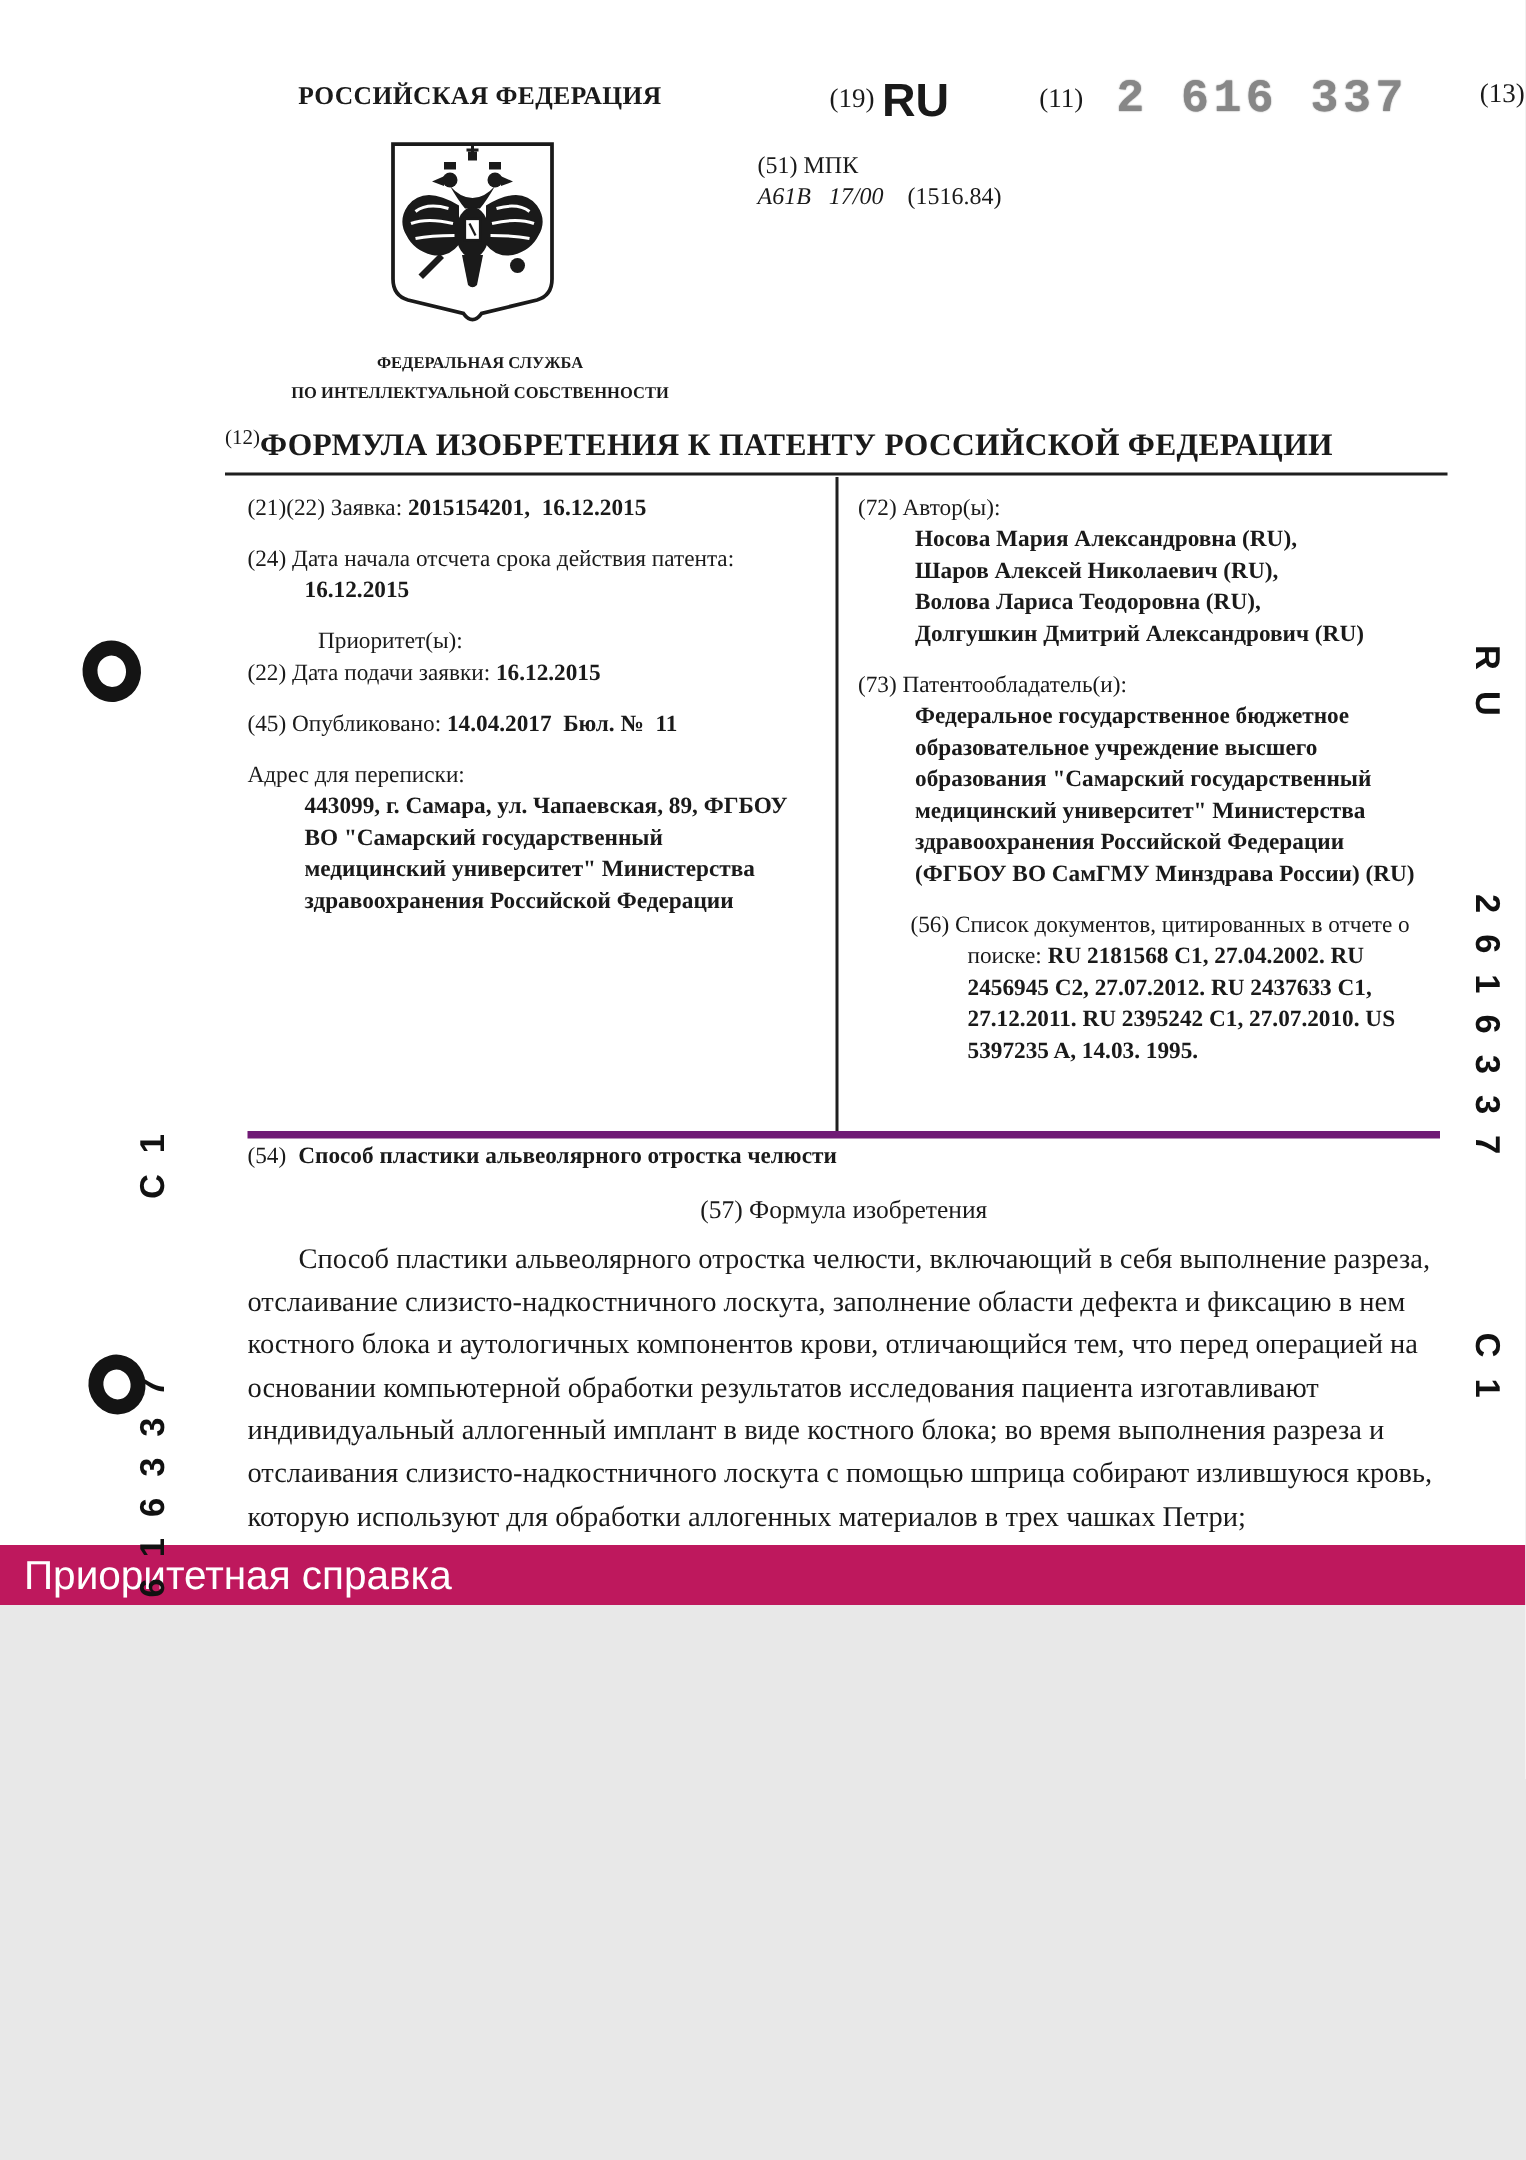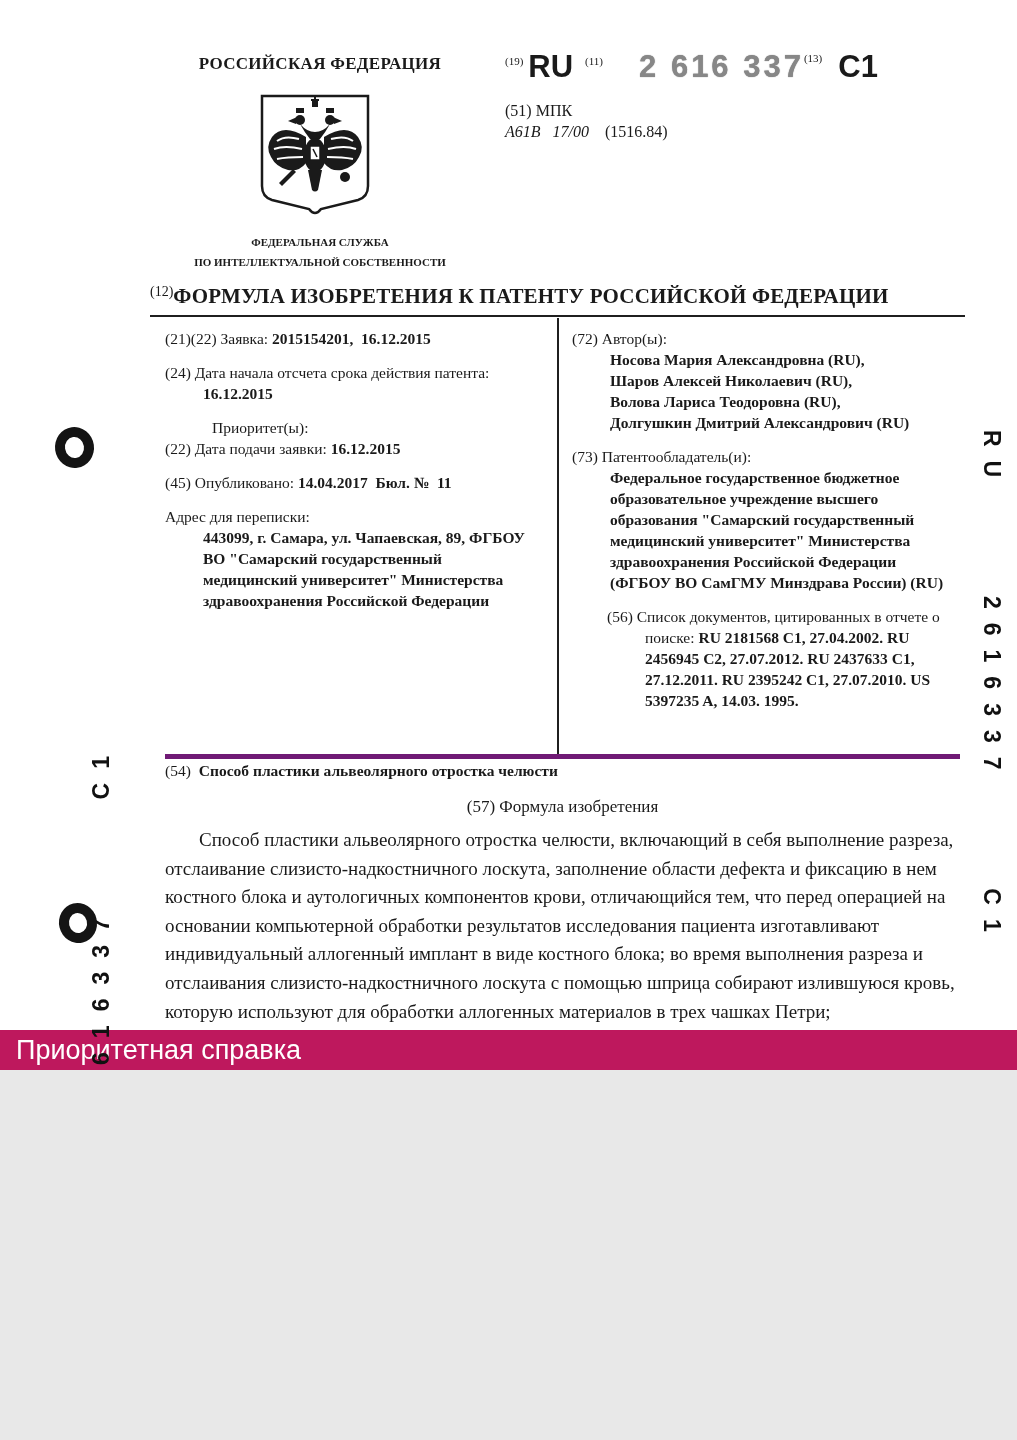--- a/index.html
+++ b/index.html
@@ -6,25 +6,25 @@
   .page{position:relative;width:1017px;height:1070px;background:#ffffff;overflow:hidden;
         font-family:"Liberation Serif","DejaVu Serif",serif;color:#1a1a1a;}
   .abs{position:absolute;}
 
   
   .country{left:160px;top:54px;width:320px;text-align:center;font-weight:bold;font-size:17px;letter-spacing:.3px;}
   .emblem{left:255px;top:93px;width:120px;height:128px;}
   .agency{left:120px;top:232px;width:400px;text-align:center;font-weight:bold;font-size:11px;line-height:20px;white-space:pre-line;}
 
   .codes{left:505px;top:50px;display:flex;align-items:flex-start;white-space:nowrap;}
-  .sc{font-size:11px;padding-top:5px;}
+  .sc{font-size:18px;padding-top:5px;margin-left:48px;}
   .big{font-family:"Liberation Sans","DejaVu Sans",sans-serif;font-weight:bold;font-size:31px;line-height:34px;}
   .ru{margin:0 12px 0 5px;}
-  .bignum{font-family:Liberation Sans, sans-serif;font-weight:bold;font-size:31px;line-height:34px;
-          color:#878787;letter-spacing:3px;margin-left:36px;text-shadow:0 0 1px #6f6f6f;}
+  .bignum{font-family:Liberation Mono, monospace;font-weight:bold;font-size:31px;line-height:34px;
+          color:#878787;letter-spacing:3px;margin-left:22px;text-shadow:0 0 1px #6f6f6f;}
   .c13{padding-top:2px;margin-right:16px;}
   .ipc{left:505px;top:100px;font-size:16px;line-height:21px;}
   .ipc-class{font-style:italic;font-weight:normal;}
   .ipc-ed{margin-left:12px;}
 
   
   .title12{left:150px;top:284px;width:815px;border-bottom:2px solid #1f1f1f;padding-bottom:6px;white-space:nowrap;}
   .title12 .num{font-size:14px;vertical-align:7px;}
   .title12 .txt{font-weight:bold;font-size:21px;letter-spacing:.2px;}
 

